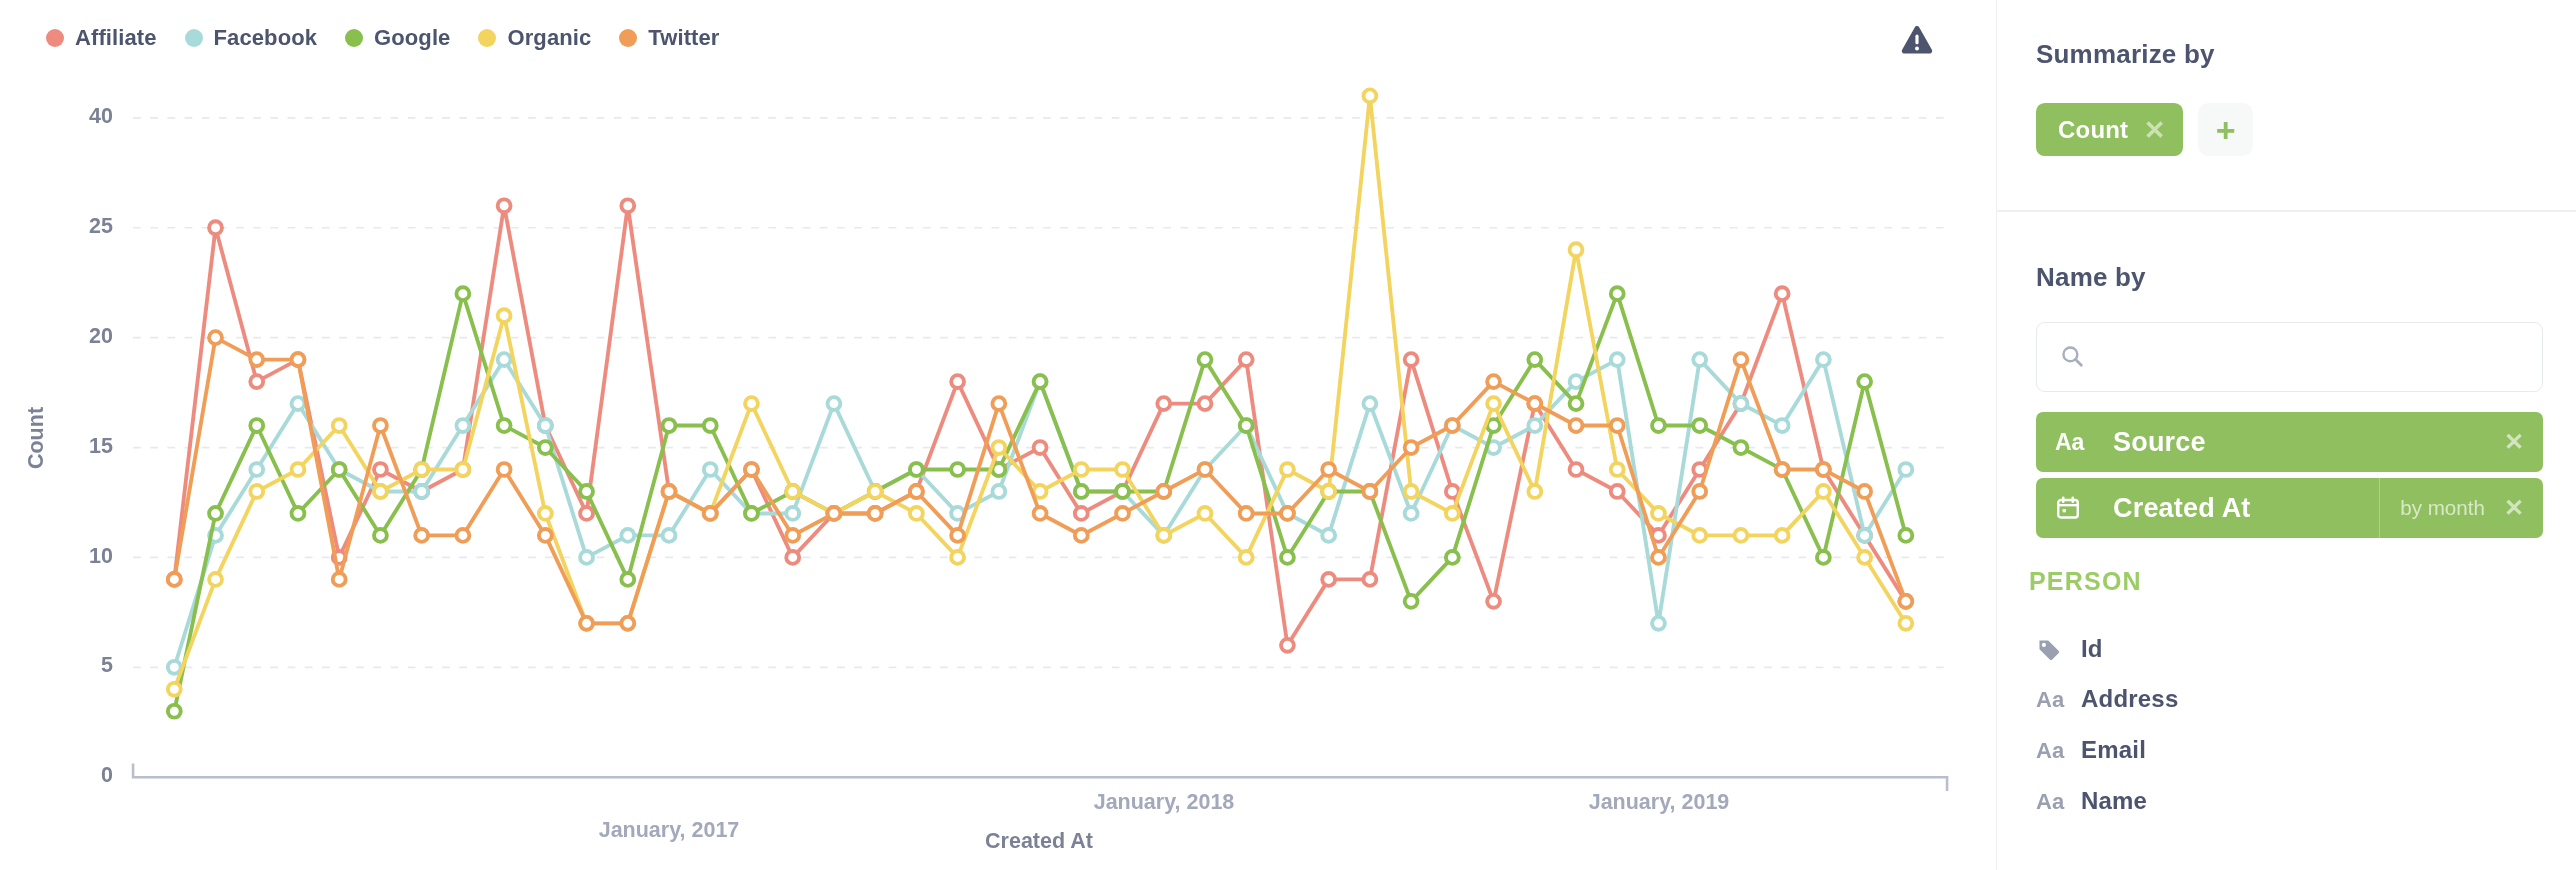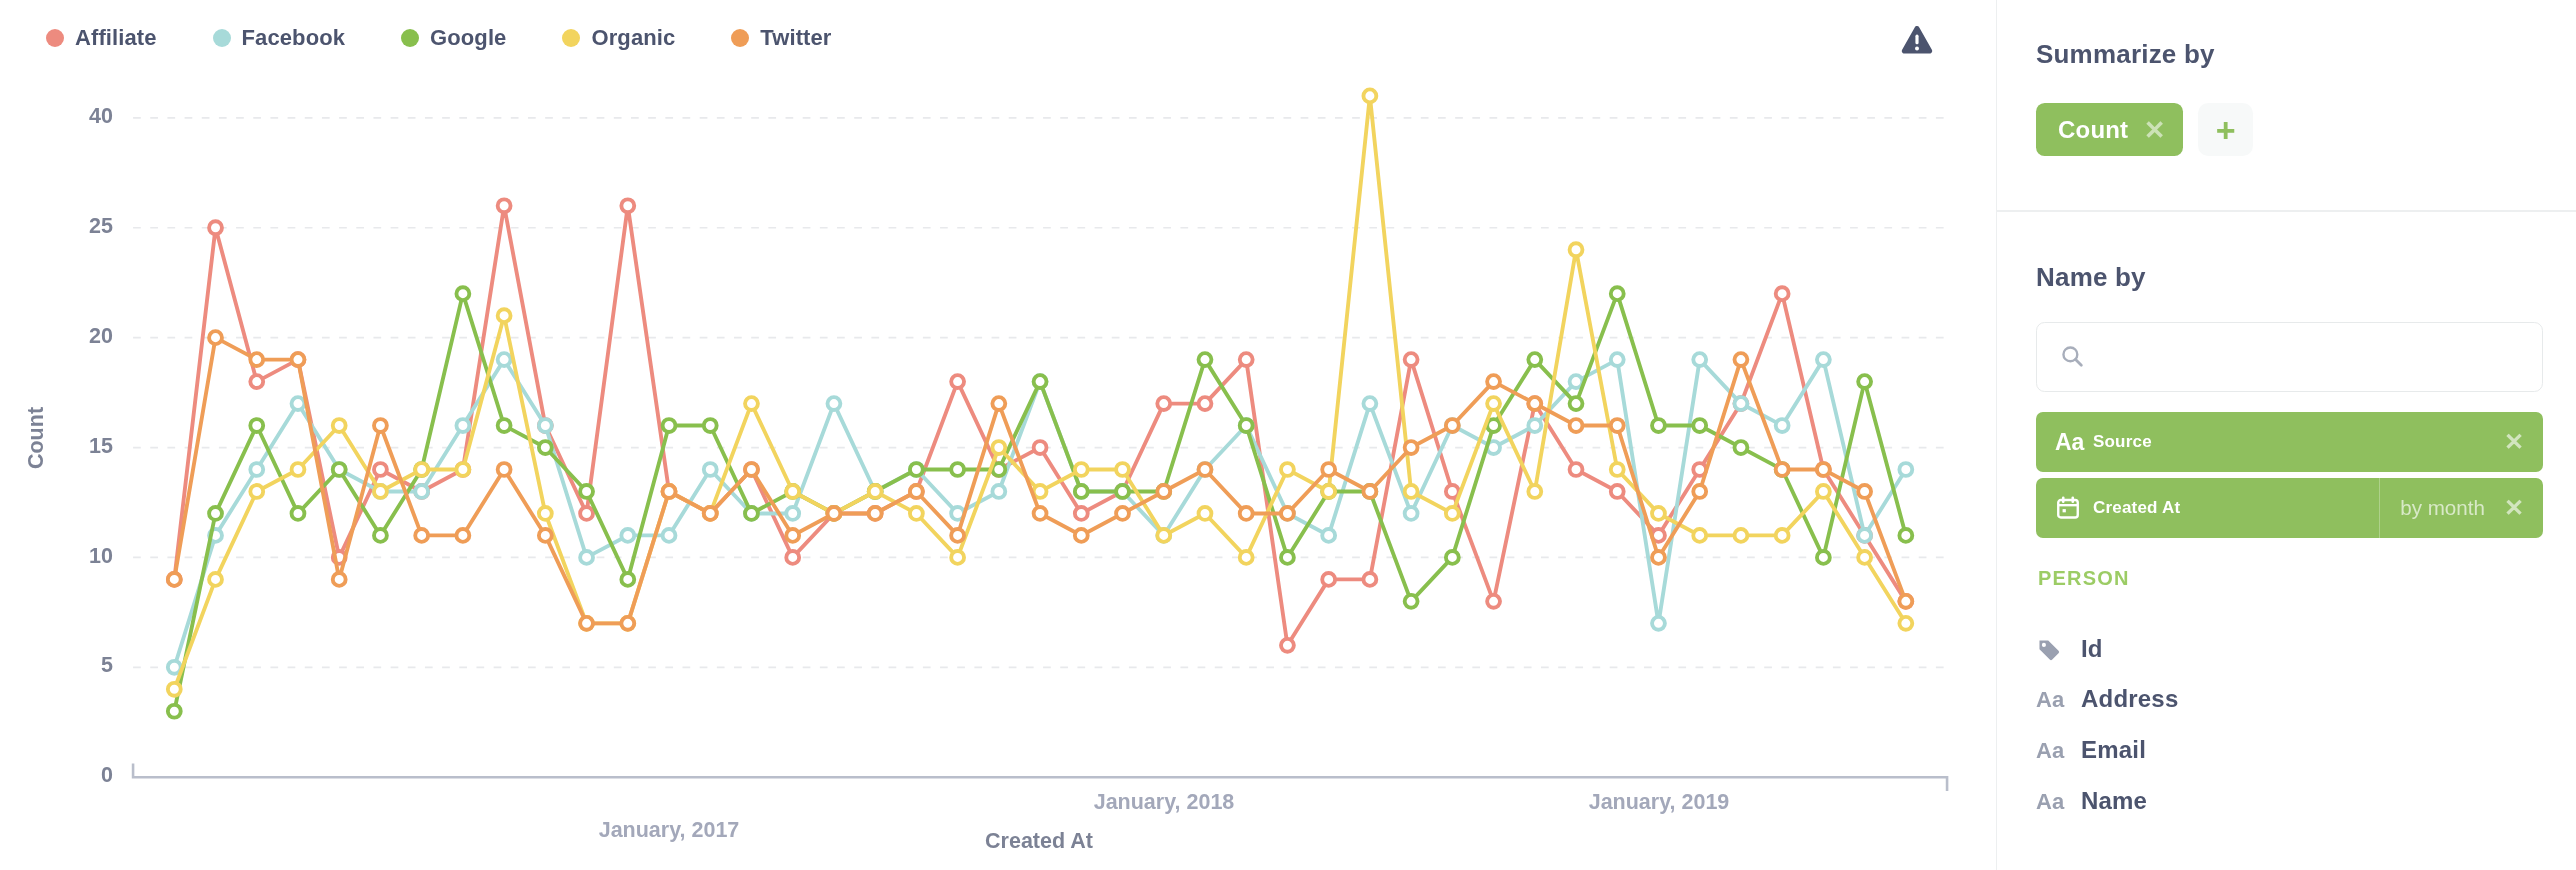--- a/index.html
+++ b/index.html
@@ -9,21 +9,21 @@
     font-family: "Liberation Sans", sans-serif;
     overflow: hidden;
   }
   #app { position: relative; width: 2576px; height: 871px; display: flex; }
 
   
   #chart-pane { position: relative; width: 1996px; height: 871px; flex: 0 0 1996px; }
 
   #legend {
     position: absolute; left: 46px; top: 24px;
-    display: flex; align-items: center; gap: 56px;
+    display: flex; align-items: center; gap: 28px;
     height: 27.5px;
   }
   .legend-item { display: flex; align-items: center; gap: 11px; cursor: pointer; }
   .legend-dot { width: 18px; height: 18px; border-radius: 50%; flex: 0 0 18px; }
   .legend-label {
     font-size: 22px; font-weight: 700; color: #4C546E; letter-spacing: 0.1px;
     white-space: nowrap;
   }
 
   #warning-icon {
@@ -99,35 +99,35 @@
   }
   #search-input::placeholder { color: #B9BECB; }
 
   .gb-chip {
     position: absolute; left: 39px; width: 507px; height: 60px;
     background: #8FBF5E; border-radius: 6.9px; color: #fff;
     display: flex; align-items: center; padding: 0 19px 0 19px; cursor: pointer;
   }
   .gb-icon { width: 36px; flex: 0 0 36px; display: flex; align-items: center; justify-content: flex-start; }
   .gb-aa { font-size: 23px; font-weight: 700; color: #fff; }
-  .gb-name { font-size: 17px; font-weight: 700; margin-left: 2px; letter-spacing: 0.2px; }
+  .gb-name { font-size: 27px; font-weight: 700; margin-left: 22px; letter-spacing: 0.2px; }
   .gb-spacer { flex: 1 1 auto; }
   .gb-sub {
     font-size: 20.6px; color: rgba(255,255,255,.65); margin-right: 19px;
     padding-left: 20.6px; border-left: 1.7px solid rgba(255,255,255,.28); height: 60px;
     display: flex; align-items: center;
   }
   .gb-x { font-size: 24px; color: rgba(255,255,255,.6); font-weight: 700; line-height: 1; cursor: pointer; }
 
   #gb-source { top: 412px; }
   #gb-created-at { top: 478px; }
 
   #person-heading {
-    position: absolute; left: 41px; top: 567px;
-    font-size: 20px; font-weight: 700; color: #9CCC65; letter-spacing: 1.2px;
+    position: absolute; left: 32px; top: 567px;
+    font-size: 25px; font-weight: 700; color: #9CCC65; letter-spacing: 1.2px;
   }
   .field-row {
     position: absolute; left: 39px; width: 507px; height: 53px;
     display: flex; align-items: flex-end; cursor: pointer;
   }
   .field-icon { width: 45px; flex: 0 0 45px; display: flex; align-items: center; }
   .field-aa { font-size: 22px; font-weight: 700; color: #9AA0B0; }
   .field-label { font-size: 24px; font-weight: 700; color: #4C546E; letter-spacing: 0.2px; }
 </style>
 </head>

